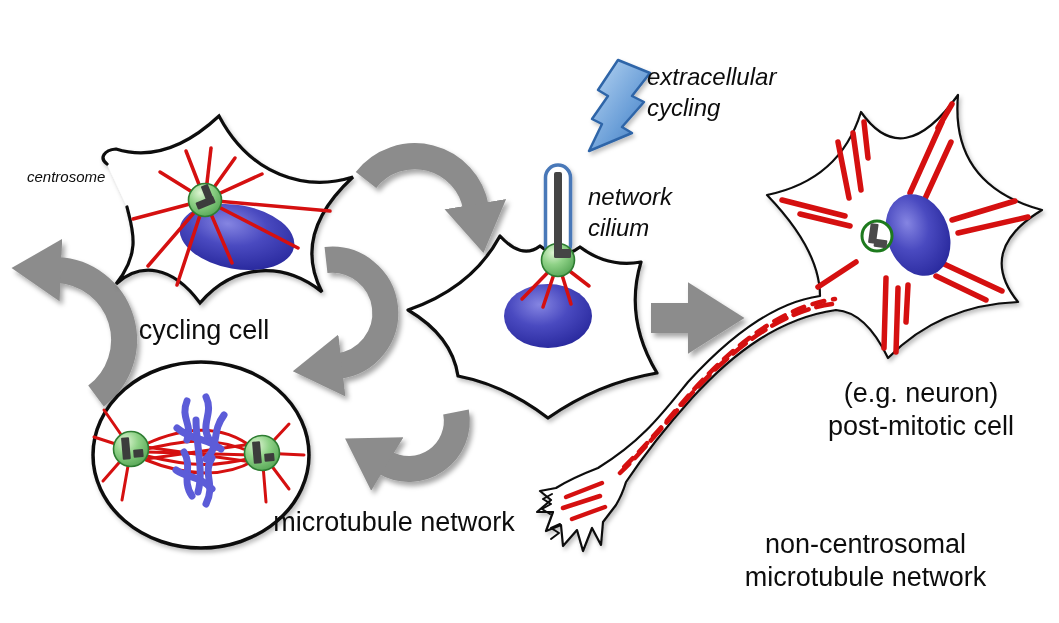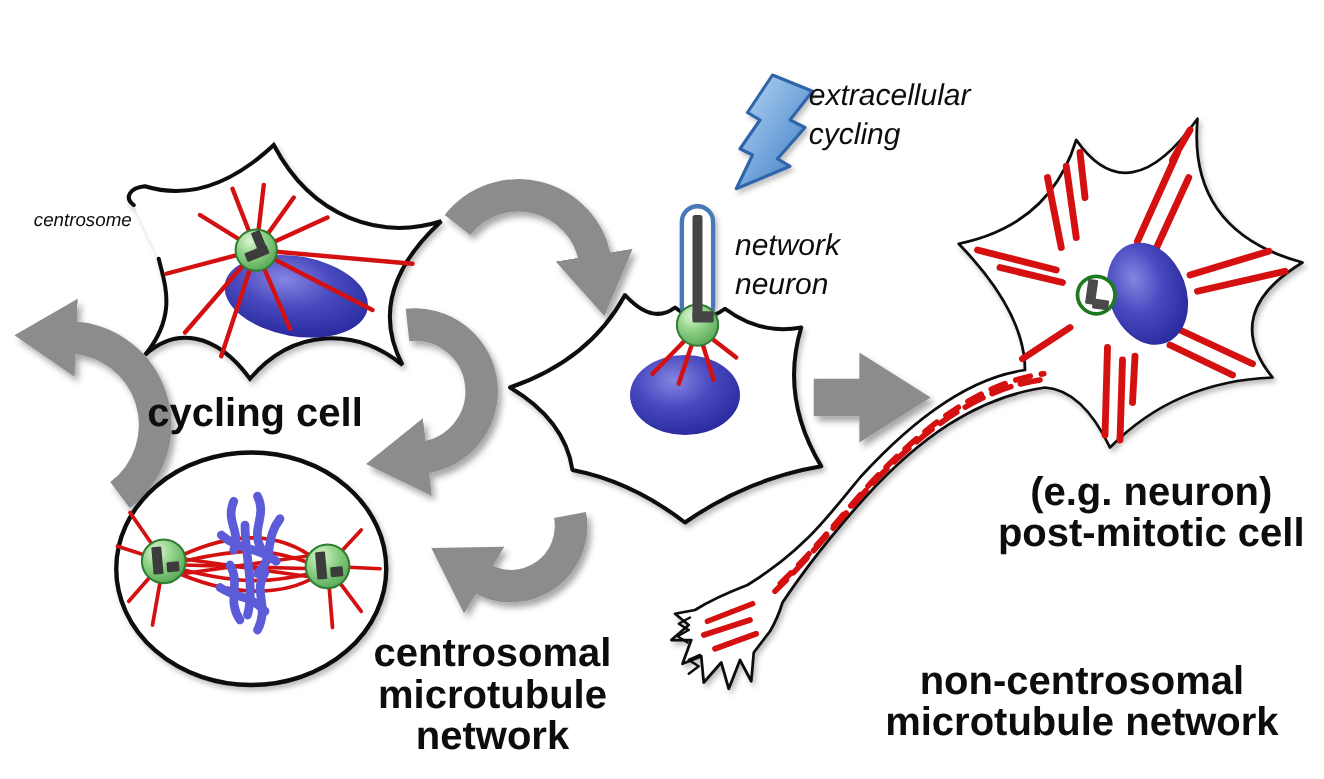--- a/index.html
+++ b/index.html
@@ -2,21 +2,21 @@
 <html style="--microtubule-red: #d51010; --nucleus-blue: #4545bb; --centrosome-green: #7cc87c; --centrosome-green-dark: #2e7d32; --arrow-gray: #8c8c8c; --signal-blue: #5b8fd0; --cilium-outline-blue: #4878b8; --chromosome-blue: #5c5cd8; --membrane-black: #0b0b0b; --text-black: #0d0d0d;"><head>
 <meta charset="utf-8">
 <style>
   html,body{margin:0;padding:0;background:#fff;}
   .stage{position:relative;width:1059px;height:623px;background:#ffffff;overflow:hidden;
          font-family:"Liberation Sans", sans-serif;color:var(--text-black,#0d0d0d);}
   .stage svg{position:absolute;left:0;top:0;}
   .lbl{position:absolute;white-space:nowrap;}
   .lbl .line{display:block;}
   .italic{font-style:italic;}
-  .big{font-size:32px;line-height:33px;letter-spacing:0px;font-weight:bold;}
+  .big{font-size:27px;line-height:33px;letter-spacing:0px;}
   .med{font-size:24px;line-height:31px;}
   .center{text-align:center;white-space:normal;}
   .membrane{fill:#ffffff;stroke:var(--membrane-black,#0b0b0b);}
   .mt{stroke:var(--microtubule-red,#d51010);stroke-linecap:round;fill:none;}
   .arrowpath{stroke:var(--arrow-gray,#8c8c8c);fill:none;}
   .chrom{stroke:var(--chromosome-blue,#5c5cd8);fill:none;stroke-width:7;stroke-linecap:round;}
   .squiggle{stroke:var(--membrane-black,#0b0b0b);fill:none;stroke-width:2;stroke-linecap:round;stroke-linejoin:round;}
 </style>
 </head>
 <body>
@@ -214,25 +214,24 @@
     <span>cycling cell</span>
   </div>
 
   <div class="lbl italic med" style="left:647px;top:61px;">
     <span class="line">extracellular</span>
     <span class="line">cycling</span>
   </div>
 
   <div class="lbl italic med" style="left:588px;top:181px;">
     <span class="line">network</span>
-    <span class="line">neuron</span>
+    <span class="line">cilium</span>
   </div>
 
   <div class="lbl big center" style="left:268px;top:506px;width:252px;">
-    <span class="line">centrosomal</span>
     <span class="line">microtubule network</span>
   </div>
 
   <div class="lbl big center" style="left:793px;top:377px;width:256px;">
     <span class="line">(e.g. neuron)</span>
     <span class="line">post-mitotic cell</span>
   </div>
 
   <div class="lbl big center" style="left:688px;top:528px;width:355px;">
     <span class="line">non-centrosomal</span>

